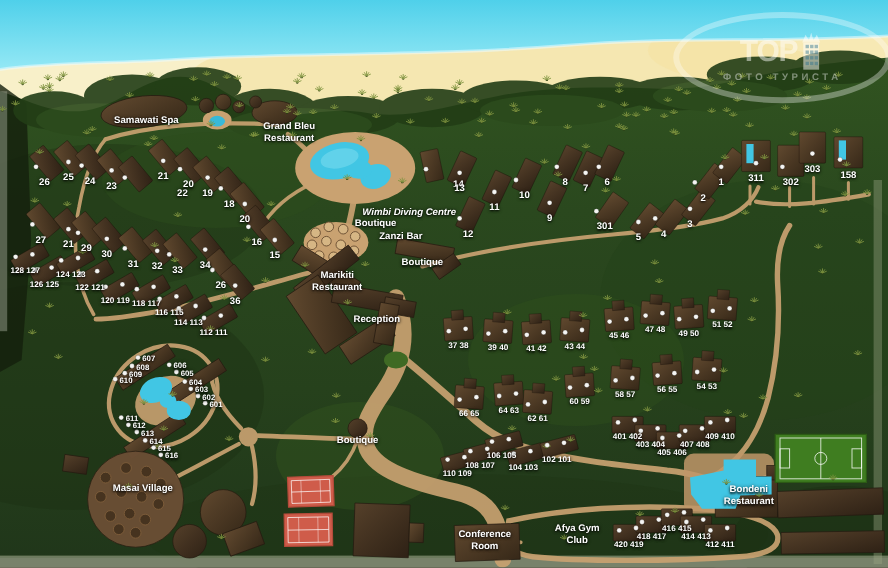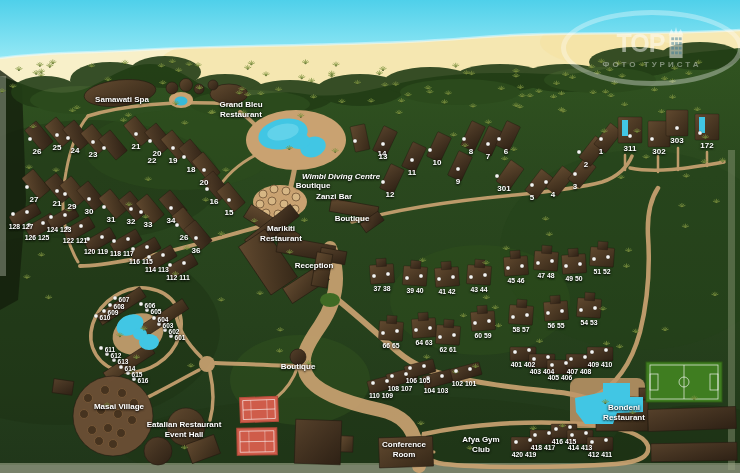--- a/index.html
+++ b/index.html
@@ -1343,22 +1343,20 @@
 Restaurant</span>
       <span class="place" style="left: 341px; top: 177px; font-style: italic;">Wimbi Diving Centre</span>
       <span class="place" style="left: 313px; top: 186px;">Boutique</span>
       <span class="place" style="left: 334px; top: 197px;">Zanzi Bar</span>
       <span class="place" style="left: 352px; top: 219px;">Boutique</span>
       <span class="place" style="left: 281px; top: 234px;">Marikiti
 Restaurant</span>
       <span class="place" style="left: 314px; top: 266px;">Reception</span>
       <span class="place" style="left: 298px; top: 367px;">Boutique</span>
       <span class="place" style="left: 119px; top: 407px; text-align: center;">Masai Village</span>
-      <span class="place" style="left: 184px; top: 430px;">Eatalian Restaurant
-Event Hall</span>
       <span class="place" style="left: 404px; top: 450px;">Conference
 Room</span>
       <span class="place" style="left: 481px; top: 445px;">Afya Gym
 Club</span>
       <span class="place" style="left: 624px; top: 413px;">Bondeni
 Restaurant</span>
       <span class="unit" style="left: 37px; top: 152px;">26</span>
       <span class="unit" style="left: 57px; top: 148px;">25</span>
       <span class="unit" style="left: 75px; top: 151px;">24</span>
       <span class="unit" style="left: 93px; top: 155px;">23</span>
@@ -1391,21 +1389,21 @@
       <span class="unit" style="left: 506px; top: 152px;">6</span>
       <span class="unit" style="left: 532px; top: 198px;">5</span>
       <span class="unit" style="left: 553px; top: 195px;">4</span>
       <span class="unit" style="left: 575px; top: 187px;">3</span>
       <span class="unit" style="left: 586px; top: 165px;">2</span>
       <span class="unit" style="left: 601px; top: 152px;">1</span>
       <span class="unit" style="left: 504px; top: 189px;">301</span>
       <span class="unit" style="left: 630px; top: 149px;">311</span>
       <span class="unit" style="left: 659px; top: 152px;">302</span>
       <span class="unit" style="left: 677px; top: 141px;">303</span>
-      <span class="unit" style="left: 707px; top: 146px;">172</span>
+      <span class="unit" style="left: 707px; top: 146px;">158</span>
       <span class="unit pair" style="left: 382px; top: 289px;">37 38</span>
       <span class="unit pair" style="left: 415px; top: 291px;">39 40</span>
       <span class="unit pair" style="left: 447px; top: 292px;">41 42</span>
       <span class="unit pair" style="left: 479px; top: 290px;">43 44</span>
       <span class="unit pair" style="left: 516px; top: 281px;">45 46</span>
       <span class="unit pair" style="left: 546px; top: 276px;">47 48</span>
       <span class="unit pair" style="left: 574px; top: 279px;">49 50</span>
       <span class="unit pair" style="left: 602px; top: 272px;">51 52</span>
       <span class="unit pair" style="left: 391px; top: 346px;">66 65</span>
       <span class="unit pair" style="left: 424px; top: 343px;">64 63</span>

